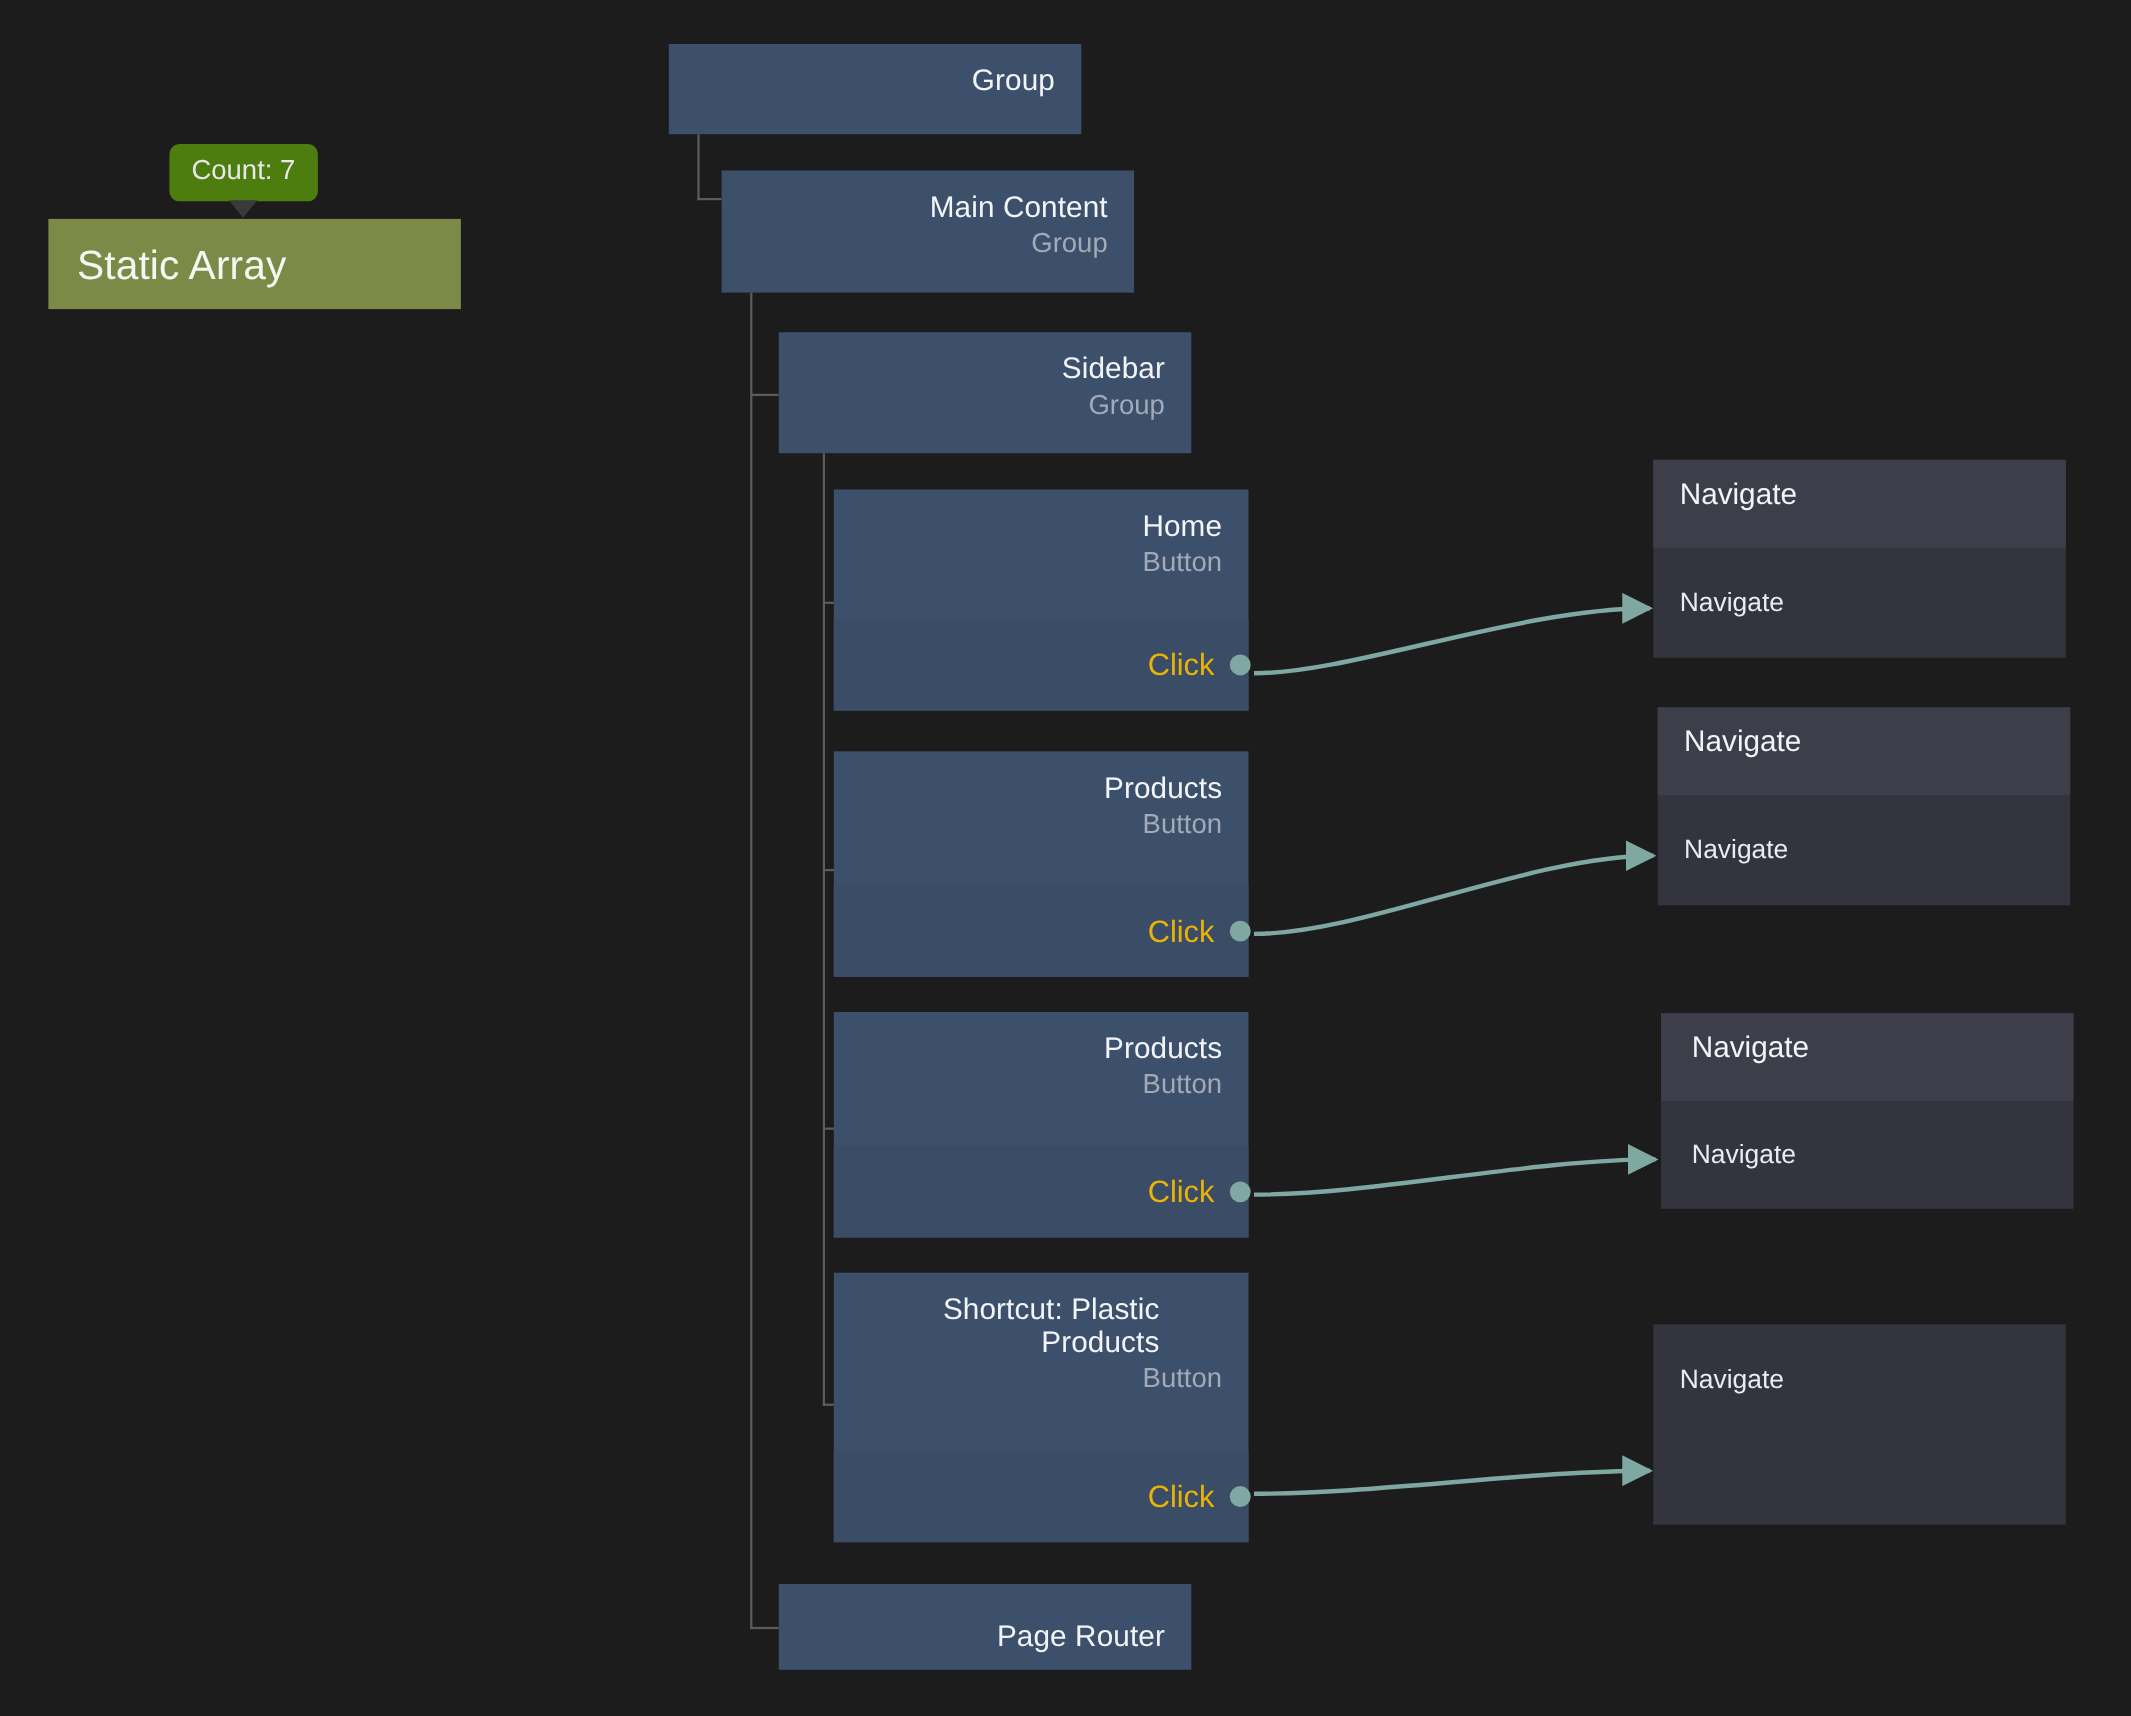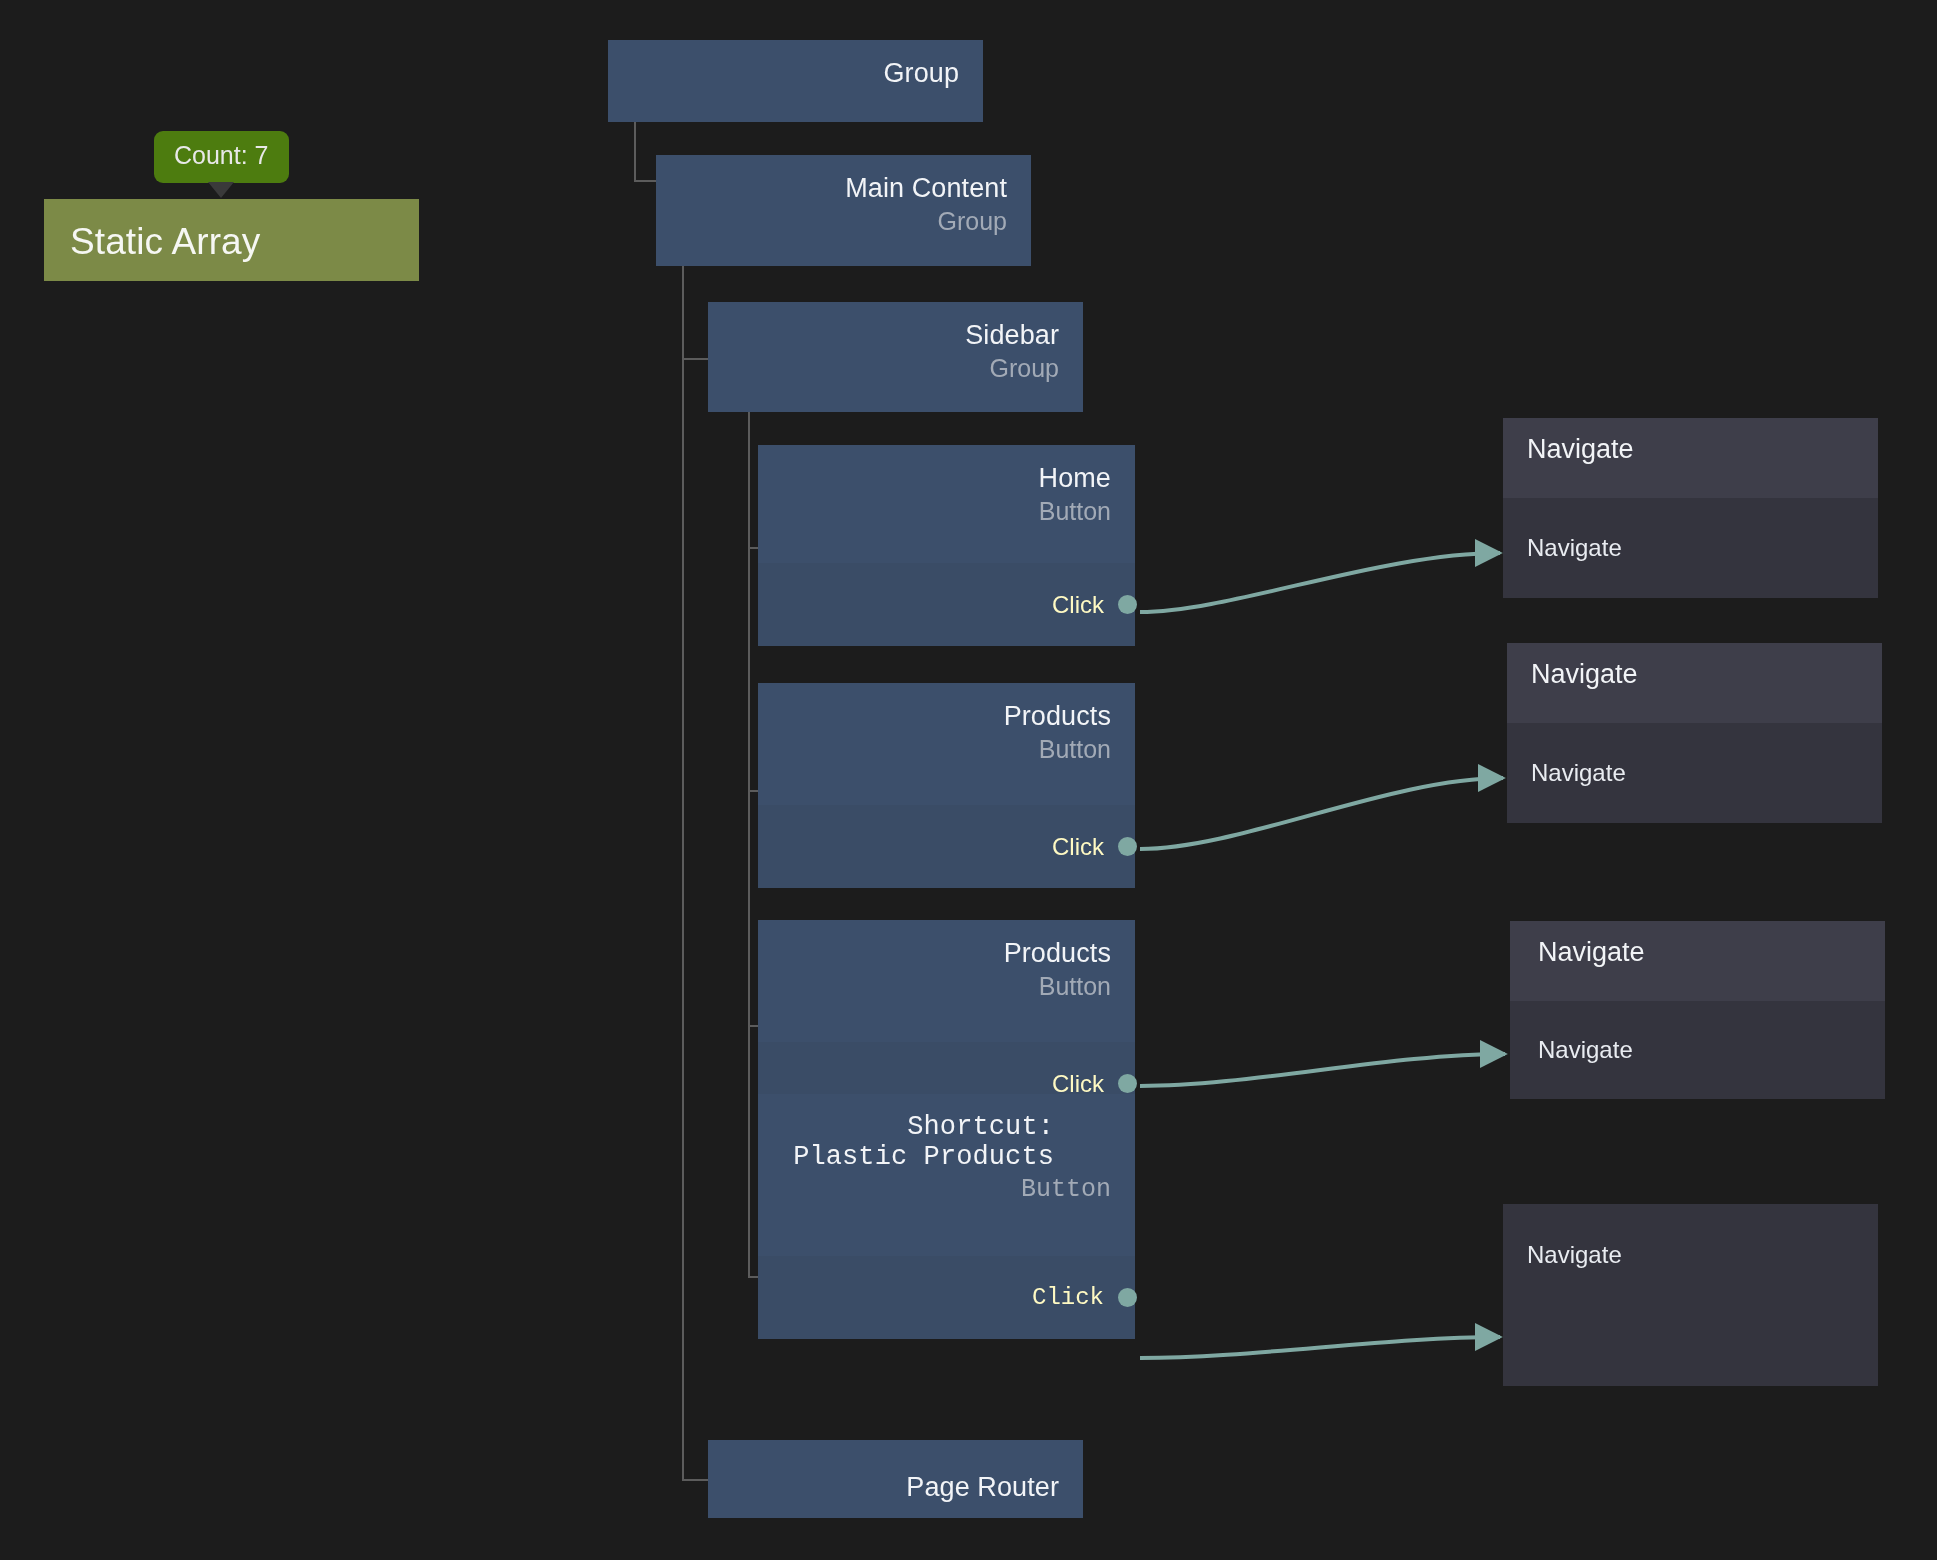--- a/index.html
+++ b/index.html
@@ -78,22 +78,22 @@
     right: 0;
     bottom: 0;
     background: #3a4c66;
     display: flex;
     align-items: center;
     justify-content: flex-end;
     padding-right: 8px;
     box-sizing: border-box;
   }
   .port-label {
-    color: #fef9c3;
-    font-size: 24px;
+    color: #eab308;
+    font-size: 28px;
     margin-right: 14px;
   }
   .port-dot {
     width: 19px;
     height: 19px;
     border-radius: 50%;
     background: #7fa8a2;
     margin-right: -10px;
   }
 
@@ -251,21 +251,21 @@
     <div class="n-body">
       <div class="n-title">Products</div>
       <div class="n-sub">Button</div>
     </div>
     <div class="port-row" style="height:83px;">
       <span class="port-label">Click</span>
       <span class="port-dot"></span>
     </div>
   </div>
 
-  <div class="node node-blue" style="left:758px; top:1094px; width:377px; height:245px;font-family:Liberation Mono, monospace;">
+  <div class="node node-blue" style="left:758px; top:1157px; width:377px; height:245px;">
     <div class="n-body">
       <div class="n-title" style="max-width:270px;">Shortcut: Plastic Products</div>
       <div class="n-sub">Button</div>
     </div>
     <div class="port-row" style="height:83px;">
       <span class="port-label">Click</span>
       <span class="port-dot"></span>
     </div>
   </div>
 

